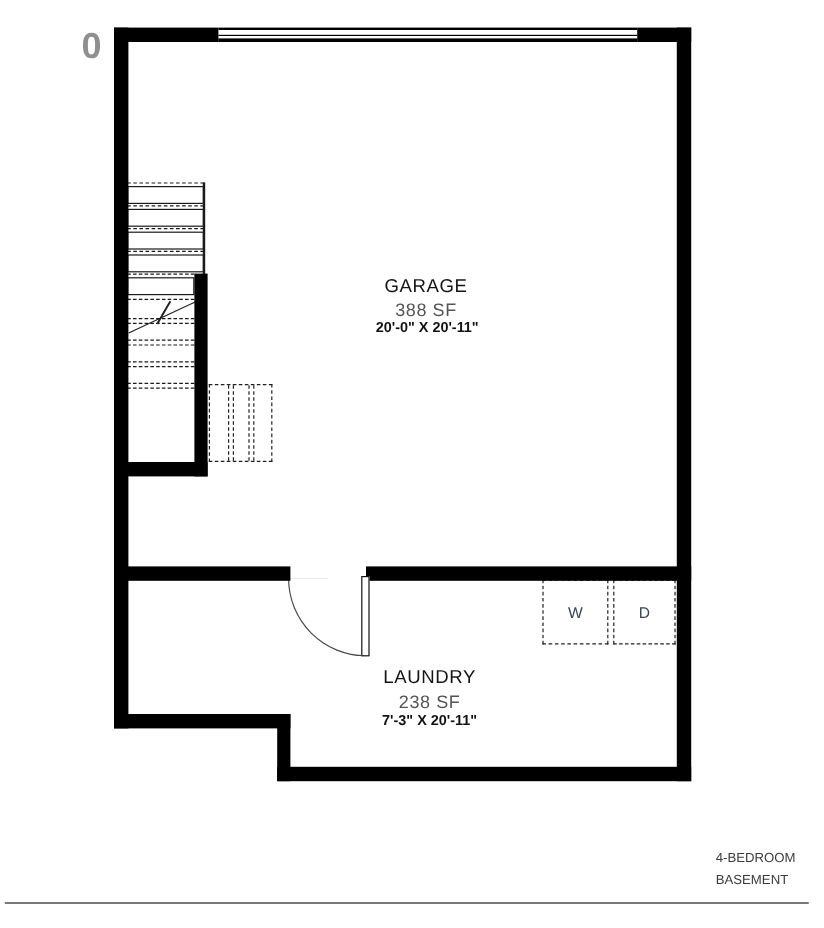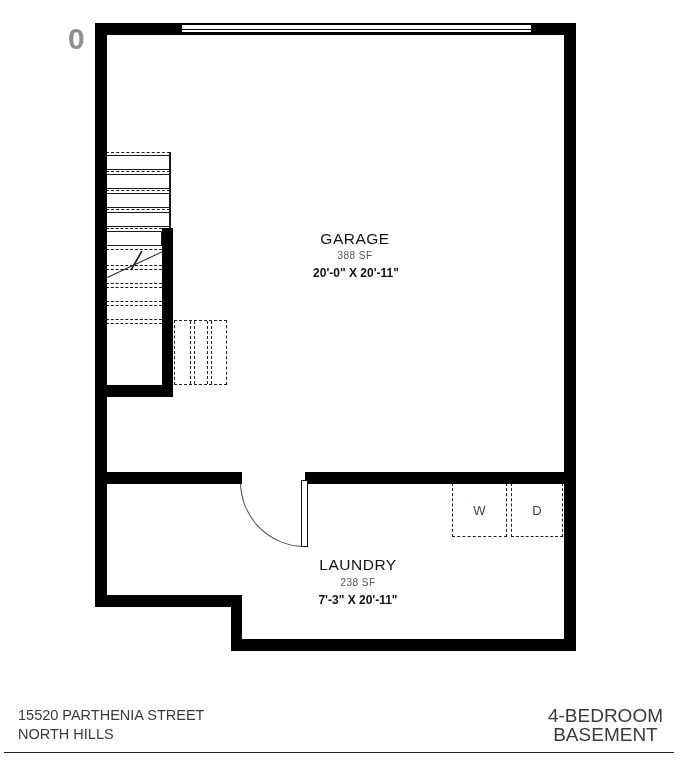--- a/index.html
+++ b/index.html
@@ -44,28 +44,28 @@
   
   .wd-box{position:absolute;top:483px;height:54px;border:1.5px dashed #222;
           box-sizing:border-box;z-index:2;display:flex;align-items:center;justify-content:center;
           color:#3a4654;font-size:13px;background:#fff;}
   .wd-box.w{left:452px;width:55px;}
   .wd-box.d{left:511px;width:52px;}
 
   
   .lbl{position:absolute;transform:translateX(-50%);white-space:nowrap;z-index:5;text-align:center;}
   .room-name{font-size:15.5px;font-weight:normal;color:#141414;letter-spacing:.5px;}
-  .room-area{font-size:10px;color:#555;letter-spacing:.5px;}
+  .room-area{font-size:15px;color:#555;letter-spacing:.5px;}
   .room-dims{font-size:12px;font-weight:bold;color:#111;}
 
   
   .footer-left{position:absolute;left:18px;top:706px;font-size:14.5px;color:#3b3b3b;
                line-height:19px;z-index:5;}
-  .footer-right{position:absolute;right:24px;top:706px;font-size:19px;color:#3b3b3b;
-                line-height:19px;text-align:center;z-index:5;}
+  .footer-right{position:absolute;right:24px;top:706px;font-size:11px;color:#3b3b3b;
+                line-height:19px;text-align:left;z-index:5;}
   .footer-line{position:absolute;left:4px;top:752px;width:670px;height:0;
                border-top:1.5px solid #222;z-index:5;}
 </style>
 </head>
 <body>
 
 <div class="plan">
 
   <div class="watermark">0</div>
 
@@ -130,23 +130,19 @@
   </div>
 
   <div class="lbl room-name" style="left:355px;top:230px;">GARAGE</div>
   <div class="lbl room-area" style="left:355px;top:250px;">388 SF</div>
   <div class="lbl room-dims" style="left:356px;top:266px;">20'-0" X 20'-11"</div>
 
   <div class="lbl room-name" style="left:358px;top:556px;">LAUNDRY</div>
   <div class="lbl room-area" style="left:358px;top:577px;">238 SF</div>
   <div class="lbl room-dims" style="left:358px;top:593px;">7'-3" X 20'-11"</div>
 
-  <div class="footer-left">
-    <div>15520 PARTHENIA STREET</div>
-    <div>NORTH HILLS</div>
-  </div>
   <div class="footer-right">
     <div>4-BEDROOM</div>
     <div>BASEMENT</div>
   </div>
   <div class="footer-line"></div>
 
 </div>
 
 </body></html>

